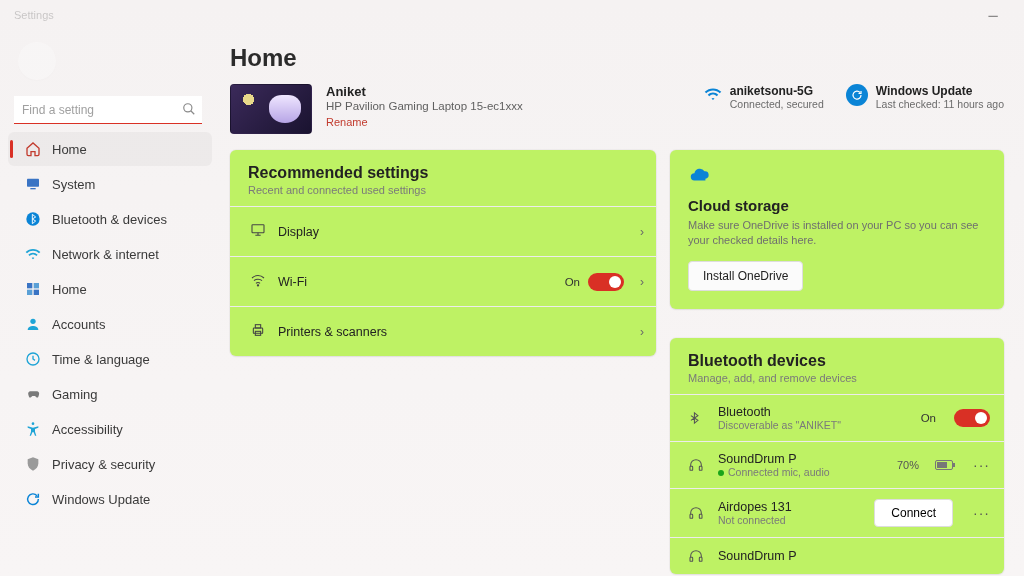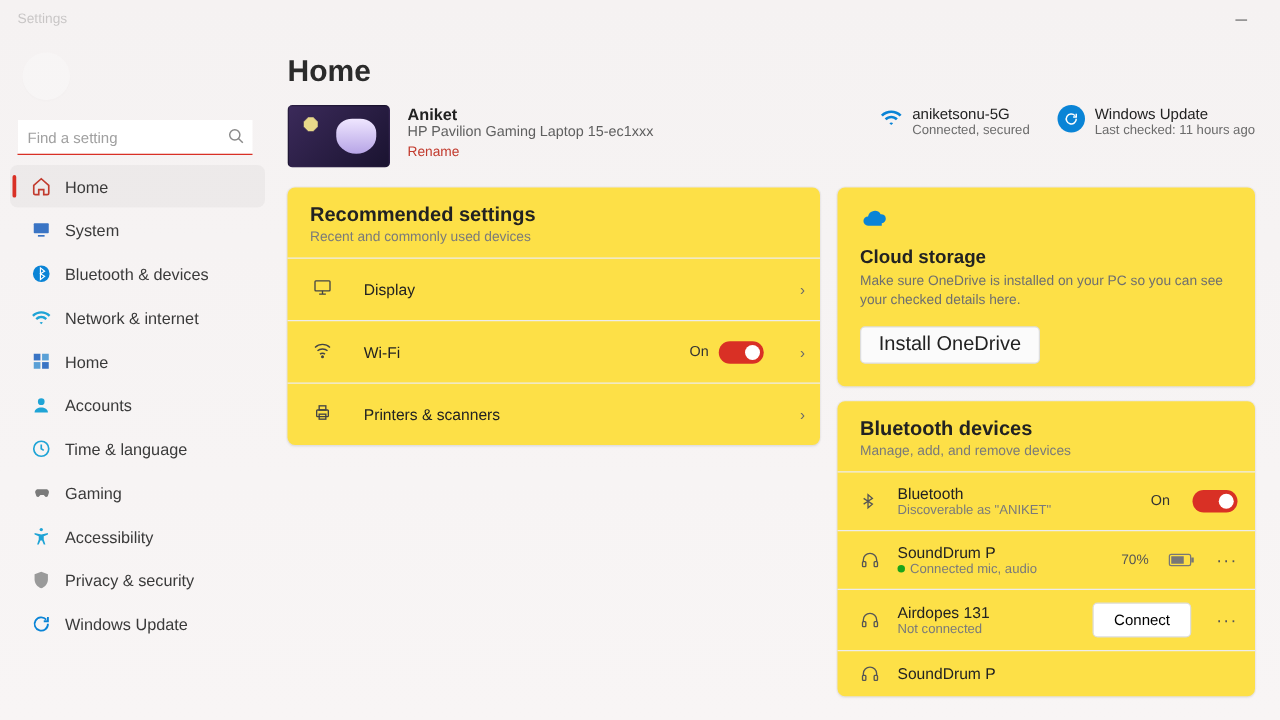--- a/index.html
+++ b/index.html
@@ -27,52 +27,52 @@
     .header-row { display:flex; align-items:flex-start; gap:14px; margin-bottom:16px; }
     .thumb { width:82px; height:50px; border-radius:4px; background:radial-gradient(circle at 22% 30%,#e8d98a 0 8%,transparent 8%), linear-gradient(135deg,#3b2a5a,#1a1330); border:1px solid rgba(0,0,0,.1); position:relative; }
     .thumb::after{content:"";position:absolute;right:10px;top:10px;width:32px;height:28px;border-radius:40% 40% 50% 50%;background:linear-gradient(180deg,#efe6ff,#b7a5e6);}
     .dev-info { flex:1; }
     .dev-name { font-size:13px; font-weight:600; color:#222; line-height:1.2; }
     .dev-model { font-size:11.5px; color:#5f5f5f; }
     .rename { font-size:11px; color:#c23b2e; margin-top:2px; display:inline-block; }
     .status-cluster { display:flex; gap:22px; align-items:flex-start; margin-left:auto; }
     .status { display:flex; gap:8px; }
     .status-ic { font-size:14px; margin-top:1px; }
-    .status-txt .t { font-size:12px; font-weight:400; color:#222; }
+    .status-txt .t { font-size:12px; font-weight:700; color:#222; }
     .status-txt .s { font-size:10.5px; color:#6b6b6b; }
     .cols { display:flex; gap:14px; }
     .col-a { flex:1; min-width:0; }
     .col-b { width:334px; }
-    .card { background:#fde047; border-radius:6px; box-shadow:0 1px 2px rgba(0,0,0,.06),0 0 0 1px rgba(0,0,0,.03); margin-bottom:12px; }
+    .card { background:#bef264; border-radius:6px; box-shadow:0 1px 2px rgba(0,0,0,.06),0 0 0 1px rgba(0,0,0,.03); margin-bottom:29px; }
     .card-hdr { padding:14px 18px 10px 18px; }
     .card-title { font-size:16px; font-weight:600; color:#222; }
     .card-sub { font-size:11px; color:#7a7a7a; margin-top:2px; }
     .list { }
-    .li { display:flex; align-items:center; gap:23px; padding:0 12px 0 18px; height:50px; border-top:1px solid #edecec; }
+    .li { display:flex; align-items:center; gap:10px; padding:0 12px 0 18px; height:50px; border-top:1px solid #edecec; }
     .li-ic { width:20px; text-align:center; color:#444; font-size:15px; }
     .li-label { font-size:12.5px; color:#222; flex:1; }
     .chev { color:#6a6a6a; font-size:12px; margin-left:6px;}
     .toggle-row{display:flex;align-items:center;gap:8px;}
     .on-lbl{font-size:11.5px;color:#333;}
     .toggle{width:36px;height:18px;border-radius:10px;background:#d93025;position:relative;}
     .toggle::after{content:"";position:absolute;width:12px;height:12px;background:#fff;border-radius:50%;top:3px;right:3px;}
     .themes { padding:0 12px 14px 12px; display:grid; grid-template-columns:repeat(3,1fr); gap:8px; }
     .theme { height:56px; border-radius:4px; position:relative; border:1px solid rgba(0,0,0,.08);}
     .theme .chip{position:absolute;right:6px;bottom:6px;width:22px;height:14px;border-radius:2px;}
     .t1{background:radial-gradient(circle at 30% 60%,#2f66f0,#0a2a80);} .t1 .chip{background:#1e6fe0;}
     .t2{background:radial-gradient(circle at 30% 60%,#2a57d1,#0b1b5a);} .t2 .chip{background:#1447b3;}
     .t3{background:linear-gradient(180deg,#b9d6f0,#6fa3d6);} .t3 .chip{background:#4a7bb3;}
     .t4{background:linear-gradient(160deg,#3a0d3a,#1a0415);} .t4 .chip{background:#7a1d2e;}
     .t5{background:radial-gradient(circle at 40% 50%,#e85a8a,#1a0b12);} .t5 .chip{background:#c61f2e;}
     .t6{background:linear-gradient(180deg,#7abde4,#2d6ea3);} .t6 .chip{background:#2d6ea3;}
     .cloud-body { padding:14px 18px 18px 18px; }
     .cloud-ic{font-size:18px;color:#0a84d6;}
     .cloud-title{font-size:15px;font-weight:600;color:#222;margin-top:6px;}
     .cloud-desc{font-size:11px;color:#6f6f6f;margin-top:4px;line-height:1.4;}
-    .btn{display:inline-flex;align-items:center;justify-content:center;height:30px;padding:0 14px;font-size:16px;color:#222;background:#fbfbfb;border:1px solid #ddd;border-radius:4px;margin-top:12px;}
+    .btn{display:inline-flex;align-items:center;justify-content:center;height:30px;padding:0 14px;font-size:12px;color:#222;background:#fbfbfb;border:1px solid #ddd;border-radius:4px;margin-top:12px;}
     .btn-sm{height:28px;padding:0 16px;font-size:12px;background:#fff;border:1px solid #ddd;border-radius:4px;}
     .bt-list{ }
     .bt-item{display:flex;align-items:center;gap:12px;padding:10px 14px 10px 18px;border-top:1px solid #edecec;}
     .bt-ic{width:18px;text-align:center;color:#555;font-size:15px;}
     .bt-ic svg{display:block;}
     .bt-txt{flex:1;min-width:0;}
     .bt-name{font-size:12.5px;color:#222;}
     .bt-sub{font-size:10.5px;color:#7a7a7a;}
     .dot-g{display:inline-block;width:6px;height:6px;border-radius:50%;background:#1aa41a;margin-right:4px;vertical-align:middle;}
     .pct{font-size:11px;color:#555;}
@@ -242,21 +242,21 @@
           </div>
         </div>
       </div>
     </div>
 
     <div class="cols">
       <div class="col-a">
         <div class="card">
           <div class="card-hdr">
             <div class="card-title">Recommended settings</div>
-            <div class="card-sub">Recent and commonly used devices</div>
+            <div class="card-sub">Recent and connected used settings</div>
           </div>
           <div class="list">
             <div class="li">
               <span class="li-ic"><svg width="16" height="16" viewBox="0 0 24 24" fill="none" stroke="currentColor" stroke-width="1.6">
                     <rect x="3" y="4" width="18" height="12" rx="1"></rect>
                     <path d="M8 20h8M12 16v4"></path>
                   </svg></span>
               <span class="li-label">Display</span>
               <span class="chev">›</span>
             </div>

